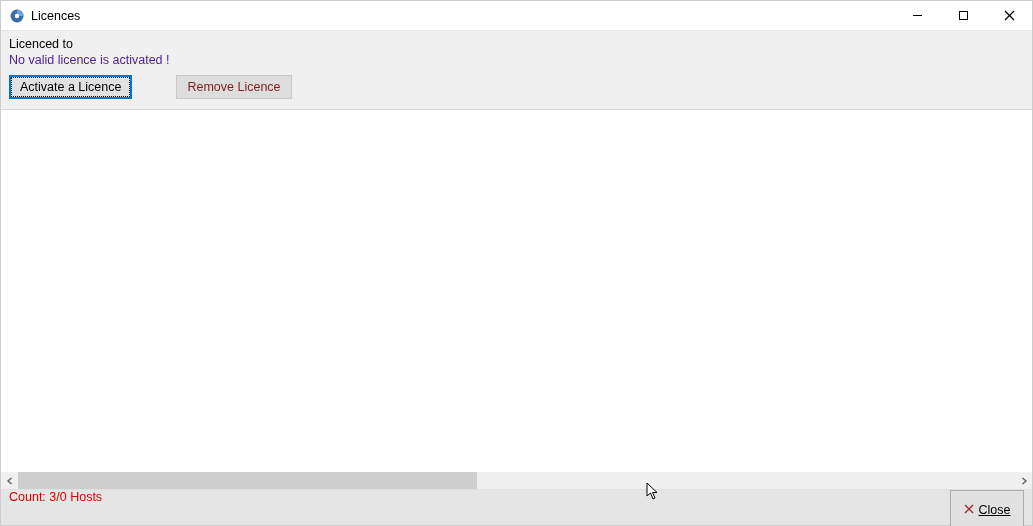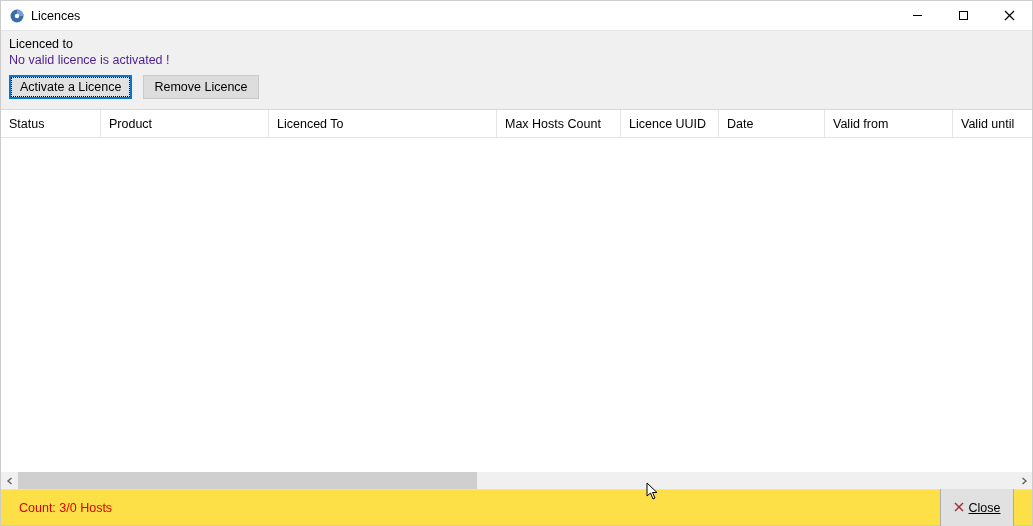--- a/index.html
+++ b/index.html
@@ -58,21 +58,21 @@
     color: #000;
     margin-bottom: 2px;
   }
   .warning {
     color: #4c1d95;
     font-size: 12.5px;
     margin-bottom: 8px;
   }
   .btn-row {
     display: flex;
-    gap: 11px;
+    gap: 44px;
   }
   .btn {
     height: 24px;
     padding: 0 10px;
     font-size: 12.5px;
     display: inline-flex;
     align-items: center;
     justify-content: center;
     border: 1px solid #adadad;
     background: #e1e1e1;
@@ -80,21 +80,21 @@
     user-select: none;
   }
   .btn.focused {
     border: 1px solid #0078d7;
     outline: 1px dotted #000;
     outline-offset: -3px;
     background: #e1e1e1;
     box-shadow: inset 0 0 0 1px #0078d7;
   }
   .btn.disabled {
-    color: #000000;
+    color: #7f1d1d;
     background: #ddd;
     border: 1px solid #c9c9c9;
   }
   .table-header {
     display: flex;
     height: 28px;
     border-bottom: 1px solid #e5e5e5;
     background: #fff;
   }
   .th {
@@ -134,25 +134,25 @@
   .hscroll .thumb {
     position: absolute;
     left: 0;
     top: 0;
     bottom: 0;
     width: 46%;
     background: #cfcfcf;
   }
   .statusbar {
     height: 36px;
-    background: #fde047;
+    background: #e5e5e5;
     border-top: 1px solid #e0e0e0;
     display: flex;
-    align-items: center;
-    padding: 0 18px;
+    align-items: flex-start;
+    padding: 0 8px;
   }
   .count {
     color: #d00;
     font-size: 12.5px;
   }
   .statusbar .spacer { flex: 1; }
   .close-btn {
     height: 39px;
     width: 74px;
     border: 1px solid #adadad;
@@ -213,30 +213,20 @@
 
   <div class="toolbar-area">
     <div class="licenced-to">Licenced to</div>
     <div class="warning">No valid licence is activated !</div>
     <div class="btn-row">
       <div class="btn focused">Activate a Licence</div>
       <div class="btn disabled">Remove Licence</div>
     </div>
   </div>
 
-  <div class="table-header" id="thead">
-      <div class="th" style="width: 100px;">Status</div>
-      <div class="th" style="width: 168px;">Product</div>
-      <div class="th" style="width: 228px;">Licenced To</div>
-      <div class="th" style="width: 124px;">Max Hosts Count</div>
-      <div class="th" style="width: 98px;">Licence UUID</div>
-      <div class="th" style="width: 106px;">Date</div>
-      <div class="th" style="width: 128px;">Valid from</div>
-      <div class="th" style="width: 74px;">Valid until</div>
-    </div>
 
   <div class="table-body"></div>
 
   <div class="hscroll">
     <div class="arrow">
       <svg width="8" height="8" viewBox="0 0 8 8">
           <polyline points="5.5,1 2,4 5.5,7" fill="none" stroke="#606060" stroke-width="1.4"></polyline>
         </svg>
     </div>
     <div class="track">

